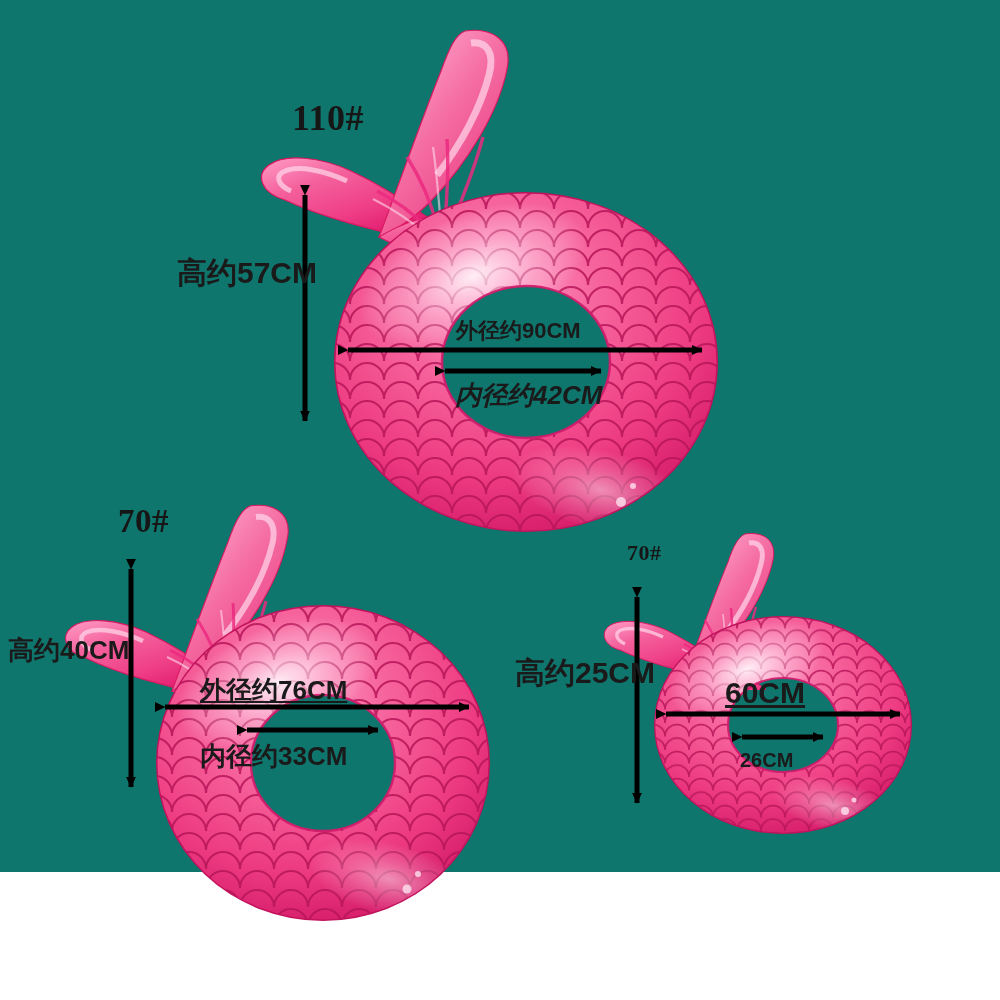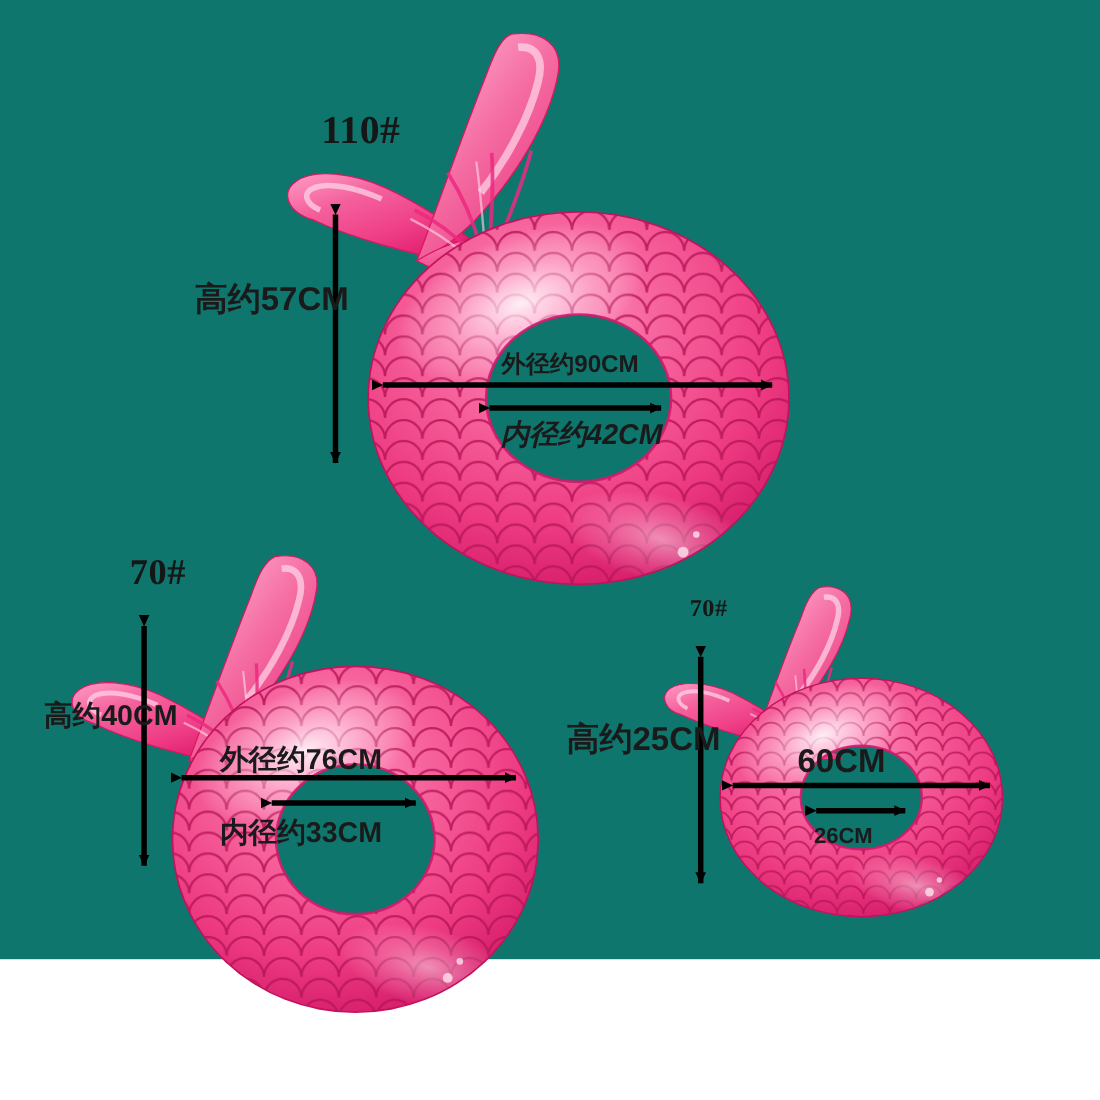--- a/index.html
+++ b/index.html
@@ -204,28 +204,28 @@
       </g>
     </svg>
 
     <div class="size-label" style="left:58px;top:10px;font-size:33px;">70#</div>
 
     <div class="arrow" style="left:59px;top:52px;">
       <svg width="24" height="262">
         <line x1="12" y1="22" x2="12" y2="240" stroke="#000" stroke-width="5" marker-start="url(#ahL)" marker-end="url(#ahR)"></line>
       </svg>
     </div>
-    <div class="dim-text" style="left:-52px;top:142px;font-size:26px;margin-left:32px;">高约40CM</div>
+    <div class="dim-text" style="left:-52px;top:142px;font-size:26px;">高约40CM</div>
 
     <div class="arrow" style="left:92px;top:200px;">
       <svg width="330" height="24">
         <line x1="13" y1="12" x2="317" y2="12" stroke="#000" stroke-width="5" marker-start="url(#ahL)" marker-end="url(#ahR)"></line>
       </svg>
     </div>
-    <div class="dim-text" style="left:140px;top:182px;font-size:26px;">外径约76CM</div>
+    <div class="dim-text" style="left:140px;top:182px;font-size:26px;text-decoration:underline;">外径约76CM</div>
 
     <div class="arrow" style="left:175px;top:224px;">
       <svg width="155" height="22">
         <line x1="12" y1="11" x2="143" y2="11" stroke="#000" stroke-width="5" marker-start="url(#ahL)" marker-end="url(#ahR)"></line>
       </svg>
     </div>
     <div class="dim-text" style="left:140px;top:248px;font-size:26px;">内径约33CM</div>
   </div>
 
   <div class="ring-group" style="left:560px;top:530px;width:380px;height:320px;">
@@ -275,21 +275,21 @@
         <line x1="12" y1="21" x2="12" y2="227" stroke="#000" stroke-width="5" marker-start="url(#ahL)" marker-end="url(#ahR)"></line>
       </svg>
     </div>
     <div class="dim-text" style="left:-45px;top:128px;font-size:30px;">高约25CM</div>
 
     <div class="arrow" style="left:93px;top:172px;">
       <svg width="260" height="24">
         <line x1="13" y1="12" x2="247" y2="12" stroke="#000" stroke-width="5" marker-start="url(#ahL)" marker-end="url(#ahR)"></line>
       </svg>
     </div>
-    <div class="dim-text" style="left:165px;top:148px;font-size:30px;">60CM</div>
+    <div class="dim-text" style="left:165px;top:148px;font-size:30px;text-decoration:underline;">60CM</div>
 
     <div class="arrow" style="left:170px;top:196px;">
       <svg width="105" height="22">
         <line x1="12" y1="11" x2="93" y2="11" stroke="#000" stroke-width="5" marker-start="url(#ahL)" marker-end="url(#ahR)"></line>
       </svg>
     </div>
     <div class="dim-text" style="left:180px;top:220px;font-size:20px;">26CM</div>
   </div>
 
 </div>

